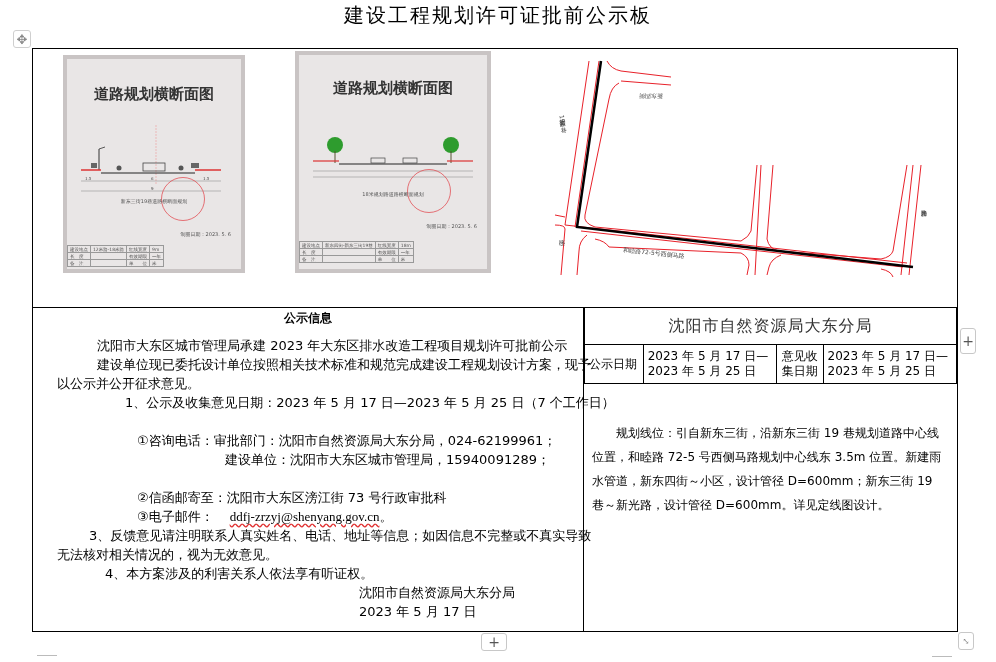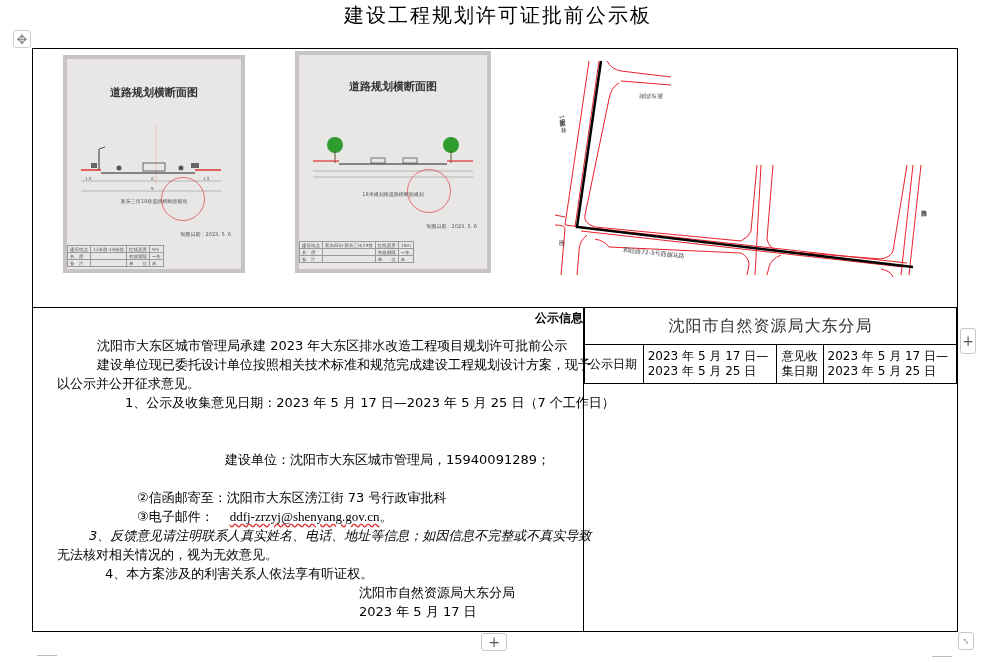--- a/index.html
+++ b/index.html
@@ -8,31 +8,31 @@
   .title { position:absolute; left:0; top:2px; width:996px; text-align:center;
            font-size:20px; letter-spacing:2px; font-family:"DejaVu Sans", sans-serif; font-weight:normal; }
   .move-handle { position:absolute; left:13px; top:30px; width:18px; height:18px;
            border:1px solid #cfcfcf; border-radius:3px; background:#fff; box-sizing:border-box;
            display:flex; align-items:center; justify-content:center; color:#888; font-size:13px; }
   .frame { position:absolute; left:32px; top:48px; width:926px; height:584px;
            border:1.5px solid #000; box-sizing:border-box; }
   .top-row { position:absolute; left:0; top:0; width:100%; height:258px; border-bottom:1px solid #000; }
   .photo { position:absolute; background:#e9e6e6; box-shadow: inset 0 0 0 4px #c9c4c4; }
   .photo .ptitle { position:absolute; width:100%; text-align:center; font-family:"DejaVu Sans", sans-serif;
-           font-size:11px; color:#333; font-weight:bold; }
+           font-size:15px; color:#333; font-weight:bold; }
   .photo .caption { position:absolute; width:100%; text-align:center; font-size:5px; color:#555; font-family:"DejaVu Sans", sans-serif; }
   .photo .date { position:absolute; right:14px; font-size:5px; color:#555; font-family:"DejaVu Sans", sans-serif; }
   .photo table { position:absolute; left:4px; right:4px; border-collapse:collapse; font-size:4.5px; color:#555; font-family:"DejaVu Sans", sans-serif; }
   .photo td { border:0.5px solid #999; padding:0 2px; height:6px; }
   .stamp { position:absolute; border:1.5px solid #e2474d; border-radius:50%; opacity:0.75; }
   .map { position:absolute; left:518px; top:6px; width:404px; height:222px; }
   .map-label { position:absolute; font-size:6px; color:#444; font-family:"DejaVu Sans", sans-serif; }
 
   .bottom-left { position:absolute; left:0; top:258px; width:551px; height:324px; border-right:1px solid #000; box-sizing:border-box; font-size:12px; line-height:19.3px; }
-  .bottom-left .heading { text-align:right; font-weight:bold; font-family:"DejaVu Sans", sans-serif; font-size:12px; margin-top:2px; }
+  .bottom-left .heading { text-align:center; font-weight:bold; font-family:"DejaVu Sans", sans-serif; font-size:12px; margin-top:2px; }
   .bl-line { position:absolute; white-space:nowrap; font-family:"DejaVu Sans", sans-serif; font-size:13px;margin-top:8px; }
   .email { text-decoration: underline wavy #e03030; text-underline-offset:2px; font-family:"Liberation Serif", serif;padding-left:16px; }
 
   .bottom-right { position:absolute; left:551px; top:258px; width:372px; height:324px; }
   .br-table { border-collapse:collapse; width:373px; font-family:"DejaVu Sans", sans-serif; font-size:12px; }
   .br-table td { border:1px solid #000; padding:0 4px; height:30px; }
   .br-title { text-align:center; font-size:16px; color:#333; letter-spacing:1px; height:36px !important; }
   .br-desc { position:absolute; left:0; top:108px; width:372px; padding:6px 8px 0 8px; box-sizing:border-box;
              font-family:"DejaVu Sans", sans-serif; font-size:12px; line-height:24px; text-indent:2em; }
 
@@ -173,26 +173,29 @@
       <div class="map-label" style="left:6px; top:180px; writing-mode:vertical-rl;">小区</div>
     </div>
   </div>
 
   <div class="bottom-left">
     <div class="heading">公示信息</div>
     <div class="bl-line" style="left:64px; top:21px;">沈阳市大东区城市管理局承建 2023 年大东区排水改造工程项目规划许可批前公示</div>
     <div class="bl-line" style="left:64px; top:40px;">建设单位现已委托设计单位按照相关技术标准和规范完成建设工程规划设计方案，现予</div>
     <div class="bl-line" style="left:24px; top:59px;">以公示并公开征求意见。</div>
     <div class="bl-line" style="left:92px; top:78px;">1、公示及收集意见日期：2023 年 5 月 17 日—2023 年 5 月 25 日（7 个工作日）</div>
+    <div class="bl-line" style="left:104px; top:116px;">
+      <span>①咨询电话：</span><span>审批部门：沈阳市自然资源局大东分局，024-62199961；</span>
+    </div>
     <div class="bl-line" style="left:192px; top:135px;">建设单位：沈阳市大东区城市管理局，15940091289；</div>
     <div class="bl-line" style="left:104px; top:173px;">②信函邮寄至：沈阳市大东区滂江街 73 号行政审批科</div>
     <div class="bl-line" style="left:104px; top:192px;">
       <span>③电子邮件：</span><span class="email">ddfj-zrzyj@shenyang.gov.cn</span><span>。</span>
     </div>
-    <div class="bl-line" style="left:56px; top:211px;font-style:italic;">3、反馈意见请注明联系人真实姓名、电话、地址等信息；如因信息不完整或不真实导致</div>
+    <div class="bl-line" style="left:56px; top:211px;">3、反馈意见请注明联系人真实姓名、电话、地址等信息；如因信息不完整或不真实导致</div>
     <div class="bl-line" style="left:24px; top:230px;">无法核对相关情况的，视为无效意见。</div>
     <div class="bl-line" style="left:72px; top:249px;text-align:right;">4、本方案涉及的利害关系人依法享有听证权。</div>
     <div class="bl-line" style="left:326px; top:268px;">沈阳市自然资源局大东分局</div>
     <div class="bl-line" style="left:326px; top:287px;">2023 年 5 月 17 日</div>
   </div>
 
   <div class="bottom-right">
     <table class="br-table">
       <tbody>
           <tr>
@@ -208,20 +211,21 @@
           <div>意见收</div>
           <div>集日期</div>
         </td>
         <td colspan="2" style="line-height:15px; font-family:'DejaVu Sans', sans-serif;">
           <div>2023 年 5 月 17 日—</div>
           <div>2023 年 5 月 25 日</div>
         </td>
       </tr>
     </tbody>
       </table>
+    <div class="br-desc">规划线位：引自新东三街，沿新东三街 19 巷规划道路中心线位置，和睦路 72-5 号西侧马路规划中心线东 3.5m 位置。新建雨水管道，新东四街～小区，设计管径 D=600mm；新东三街 19 巷～新光路，设计管径 D=600mm。详见定线图设计。</div>
   </div>
 </div>
 
 <div class="add-btn" style="left:960px; top:328px; height:26px; width:16px;">+</div>
 <div class="add-btn" style="left:481px; top:633px;">+</div>
 <div class="resize-handle">⤡</div>
 <div class="corner-mark" style="left:37px; top:655px; width:20px;"></div>
 <div class="corner-mark" style="left:932px; top:656px; width:20px;"></div>
 
 </body></html>

